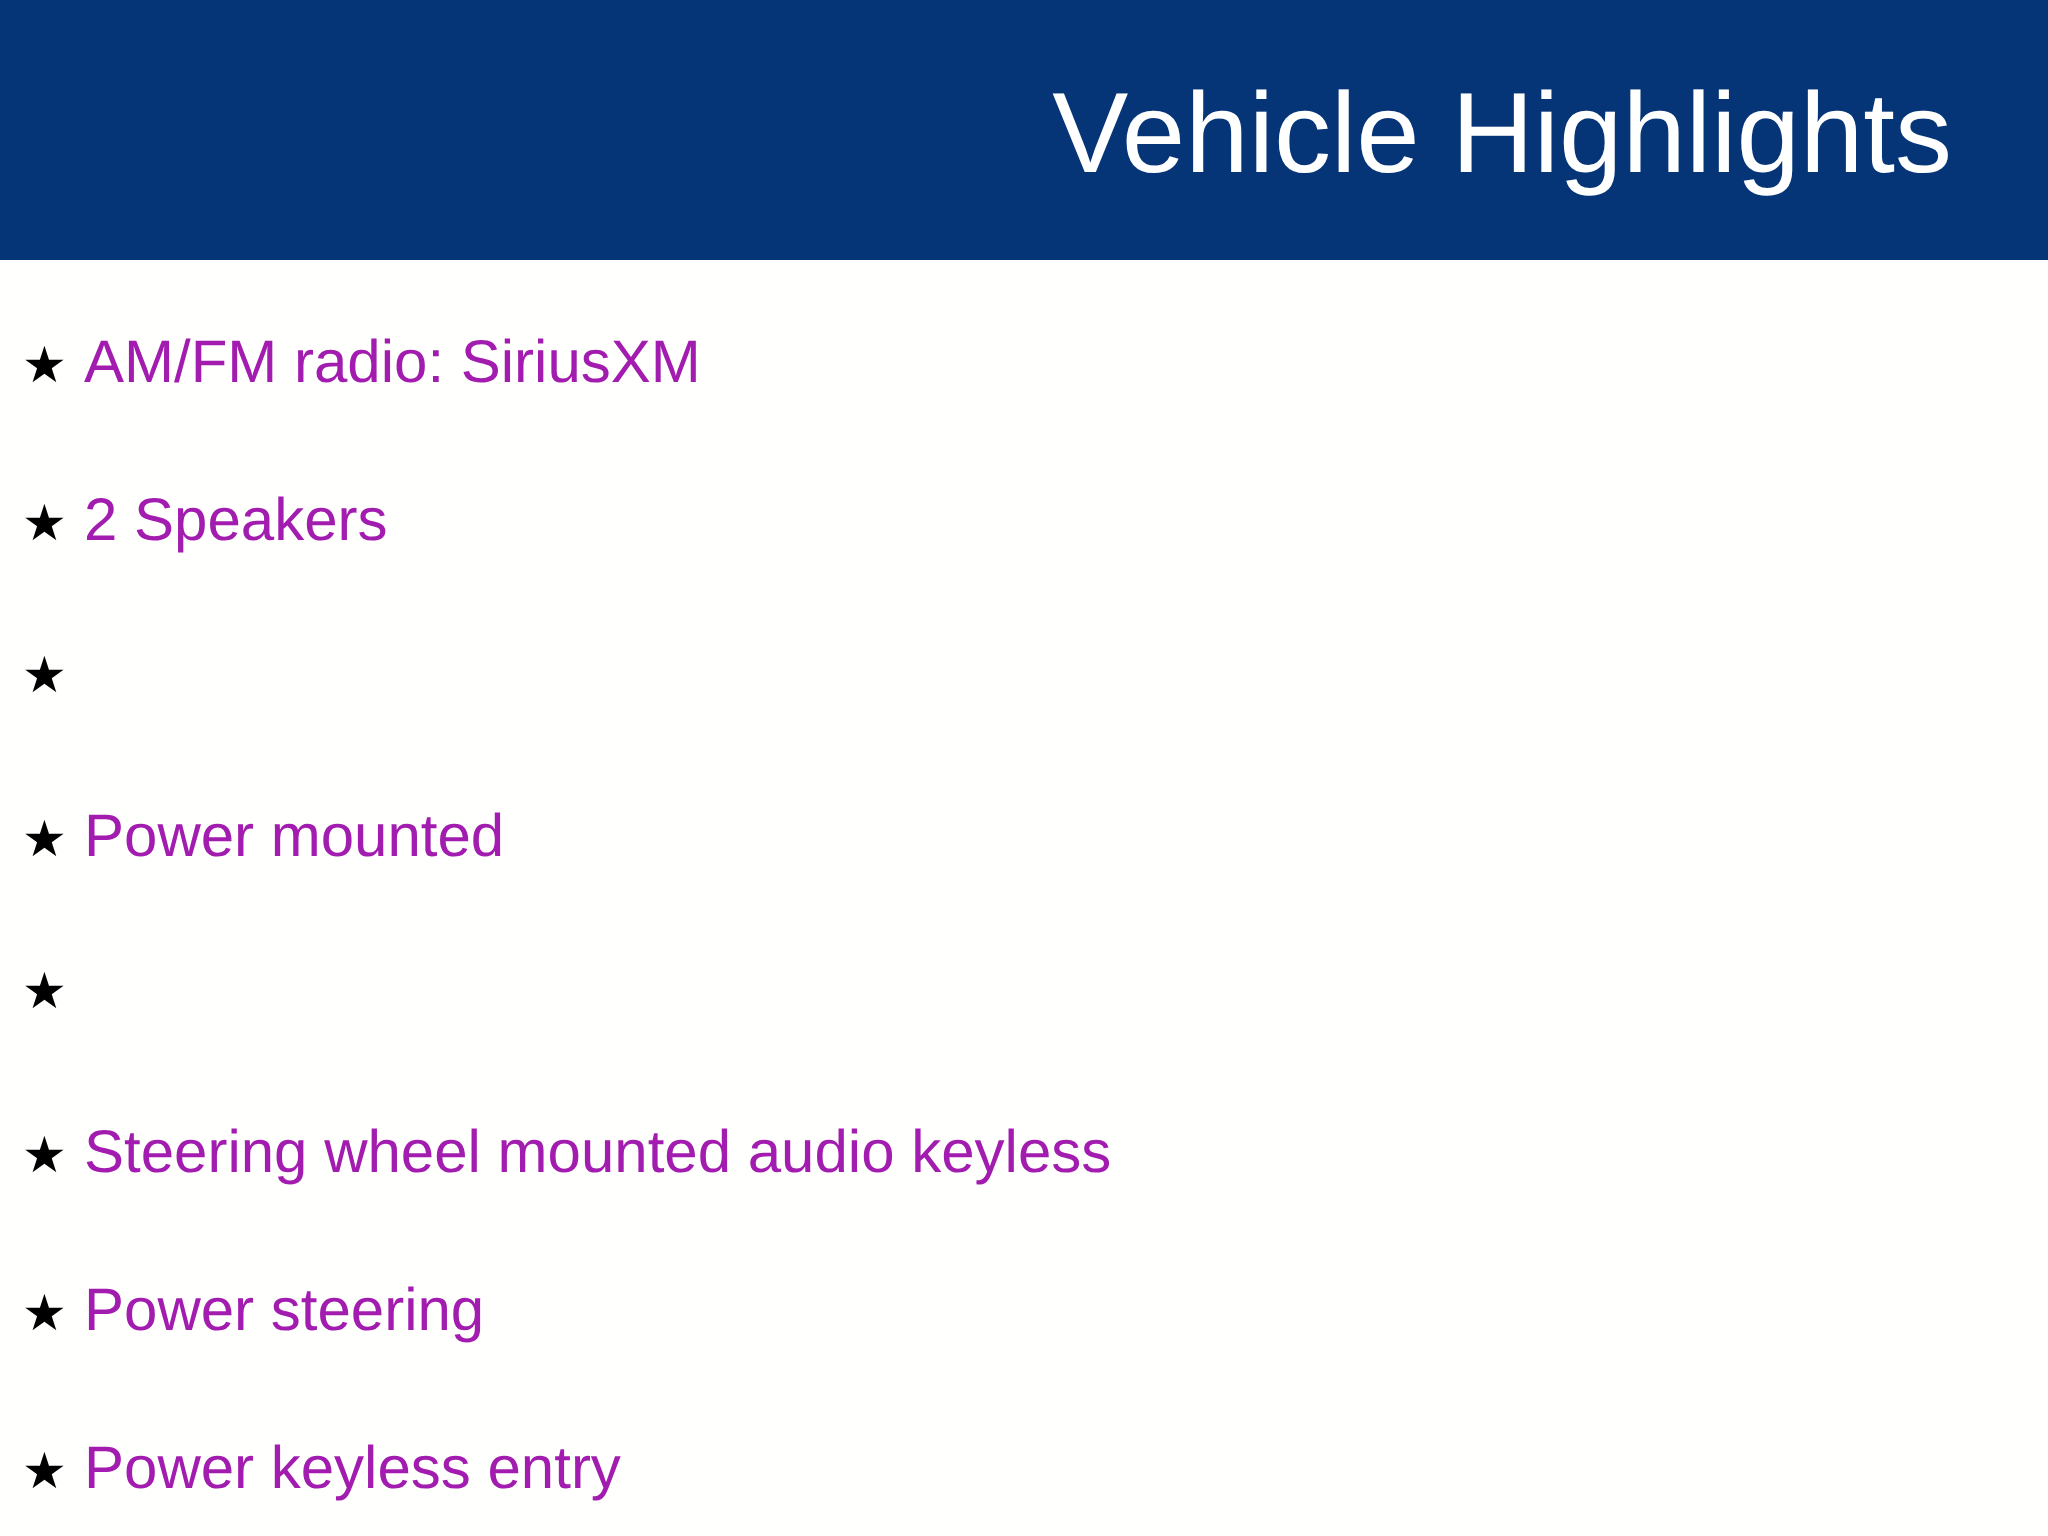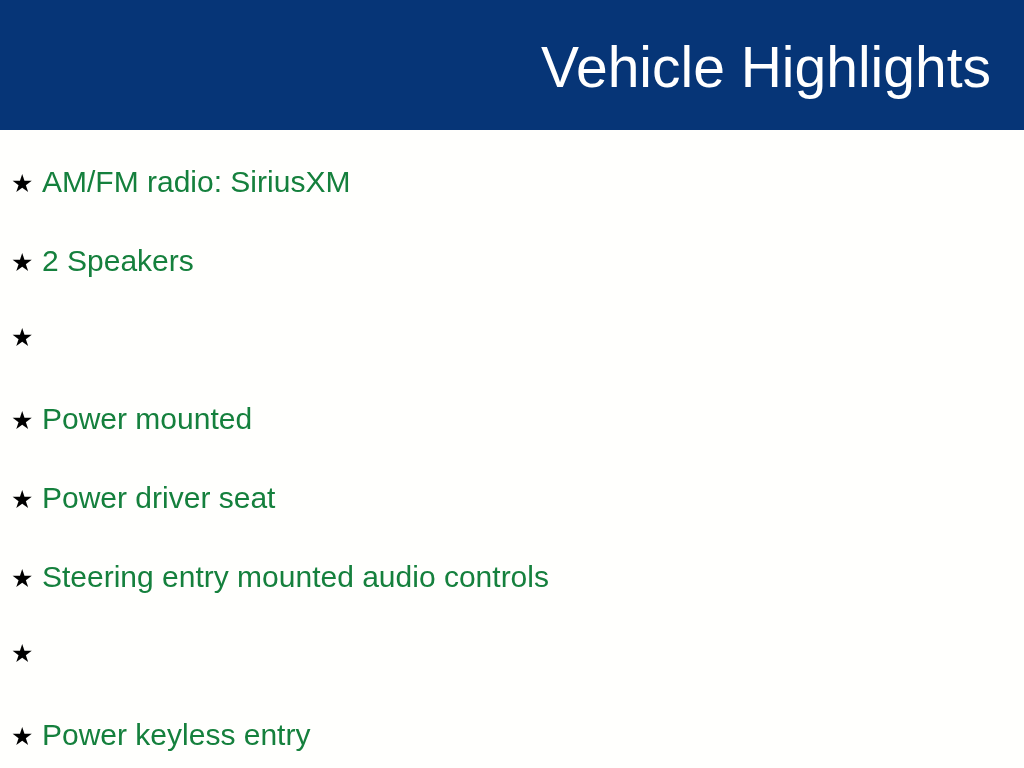--- a/index.html
+++ b/index.html
@@ -24,21 +24,21 @@
     position: absolute;
     left: 0;
     top: 0;
     width: 1024px;
     height: 130px;
     background: #063577;
     display: flex;
     align-items: center;
     justify-content: flex-end;
     box-sizing: border-box;
-    padding-right: 33px;
+    padding-right: 48px;
   }
   .slide-title {
     color: #ffffff;
     font-family: "Liberation Sans", sans-serif;
     font-size: 57px;
     font-weight: 400;
     line-height: 1.0;
     letter-spacing: 0px;
     white-space: nowrap;
     margin: 0;
@@ -70,21 +70,21 @@
     width: 31px;
     flex: 0 0 31px;
     color: #000000;
     font-family: "DejaVu Sans", sans-serif;
     font-size: 25px;
     line-height: 1;
     position: relative;
     top: 0px;
   }
   .bullet-text {
-    color: #15803d;
+    color: #a21caf;
     font-family: "Liberation Sans", sans-serif;
     font-size: 30px;
     font-weight: 400;
     line-height: 1;
     white-space: nowrap;
   }
   .bullet-item-0 { margin-top: 37px; }
 </style>
 </head>
 <body>
@@ -111,30 +111,30 @@
       <span class="bullet-marker">★</span>
     </li>
 
     <li class="bullet-item">
       <span class="bullet-marker">★</span>
       <span class="bullet-text">Power mounted</span>
     </li>
 
     <li class="bullet-item">
       <span class="bullet-marker">★</span>
-      <span class="bullet-text">Power driver seat</span>
     </li>
 
     <li class="bullet-item">
       <span class="bullet-marker">★</span>
-      <span class="bullet-text">Steering entry mounted audio controls</span>
+      <span class="bullet-text">Steering wheel mounted audio keyless</span>
     </li>
 
     <li class="bullet-item">
       <span class="bullet-marker">★</span>
+      <span class="bullet-text">Power steering</span>
     </li>
 
     <li class="bullet-item">
       <span class="bullet-marker">★</span>
       <span class="bullet-text">Power keyless entry</span>
     </li>
 
   </ul>
 
 </div>

